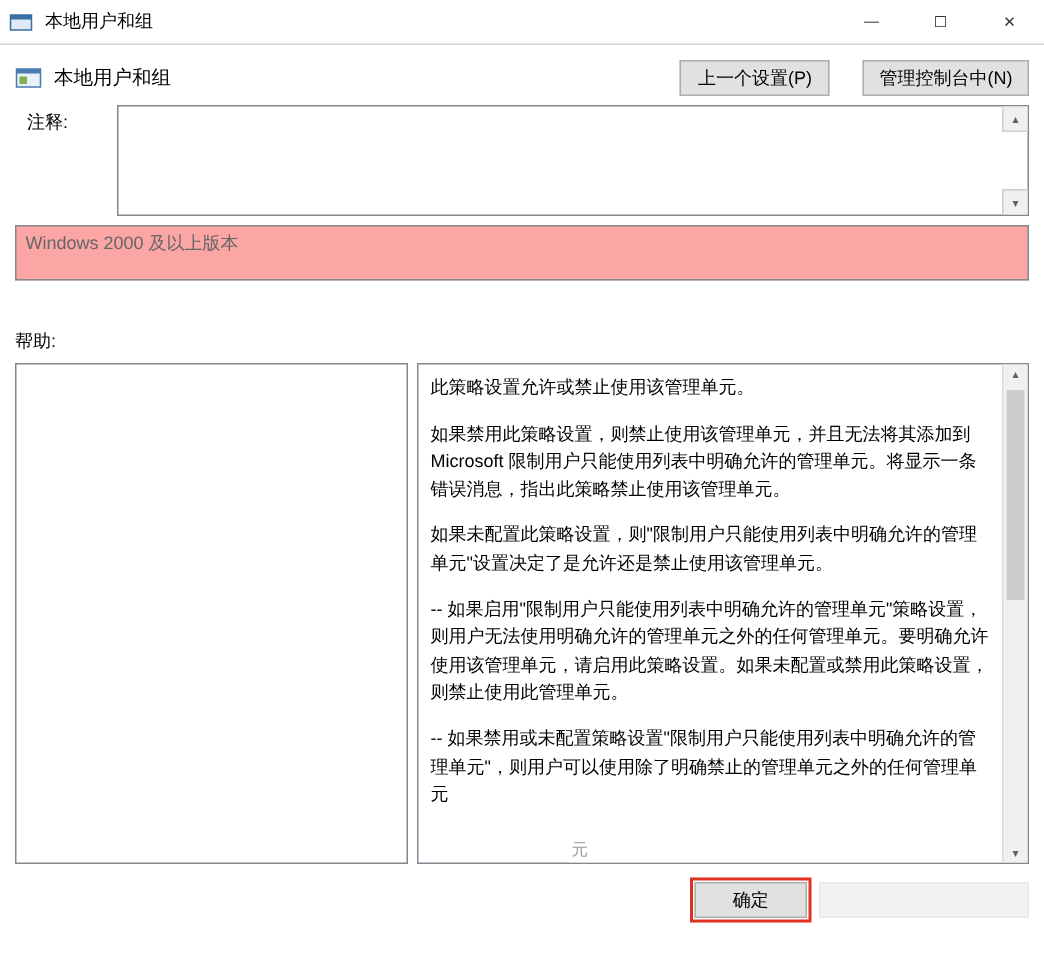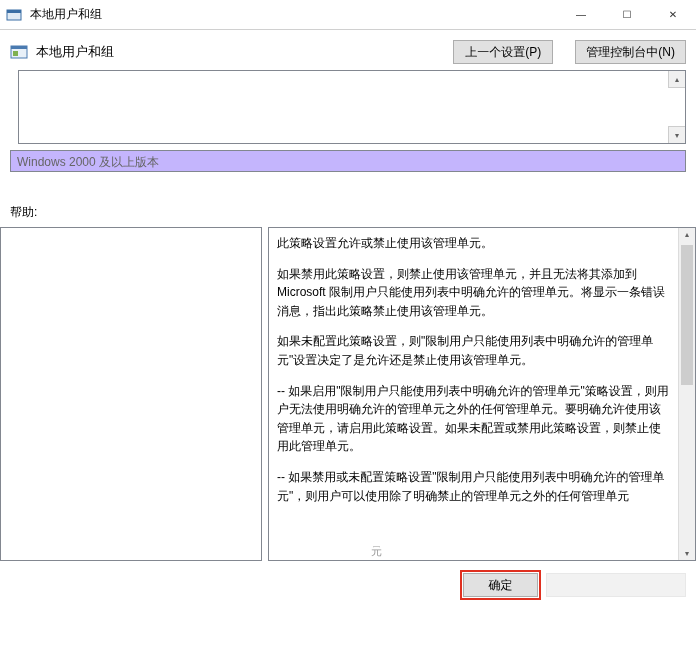--- a/index.html
+++ b/index.html
@@ -135,37 +135,37 @@
       align-items: center;
       padding: 6px 10px 8px 10px;
     }
     .platform-label {
       width: 158px;
       text-align: right;
       padding-right: 10px;
     }
     .platform-box {
       flex: 1;
-      height: 22px;
+      height: 37px;
       border: 1px solid #828790;
-      background: #c4b5fd;
+      background: #fca5a5;
       padding: 3px 6px;
       color: #666;
     }
 
     .labels-row {
       display: flex;
       padding: 24px 10px 6px 10px;
     }
     .labels-row .lleft { width: 268px; }
     .labels-row .lright { }
 
     .panels {
       display: flex;
-      padding: 0 0;
+      padding: 0 10px;
       gap: 6px;
       border-radius: 25px;
     }
     .panel {
       border: 1px solid #828790;
       background: #fff;
       height: 334px;
       position: relative;
     }
     .panel.left { width: 262px; }
@@ -259,20 +259,21 @@
   </span>
   <span class="htitle">本地用户和组</span>
   <div class="nav-buttons">
     <div class="btn">上一个设置(P)</div>
     <div class="btn">管理控制台中(N)</div>
   </div>
 </div>
 
 <div class="config-area">
   <div class="comment-col">
+    <div class="comment-label">注释:</div>
     <div class="textarea-like">
       <div class="scroll-up">▴</div>
       <div class="scroll-down">▾</div>
     </div>
   </div>
 </div>
 
 <div class="platform-row">
   <div class="platform-box">Windows 2000 及以上版本</div>
 </div>

